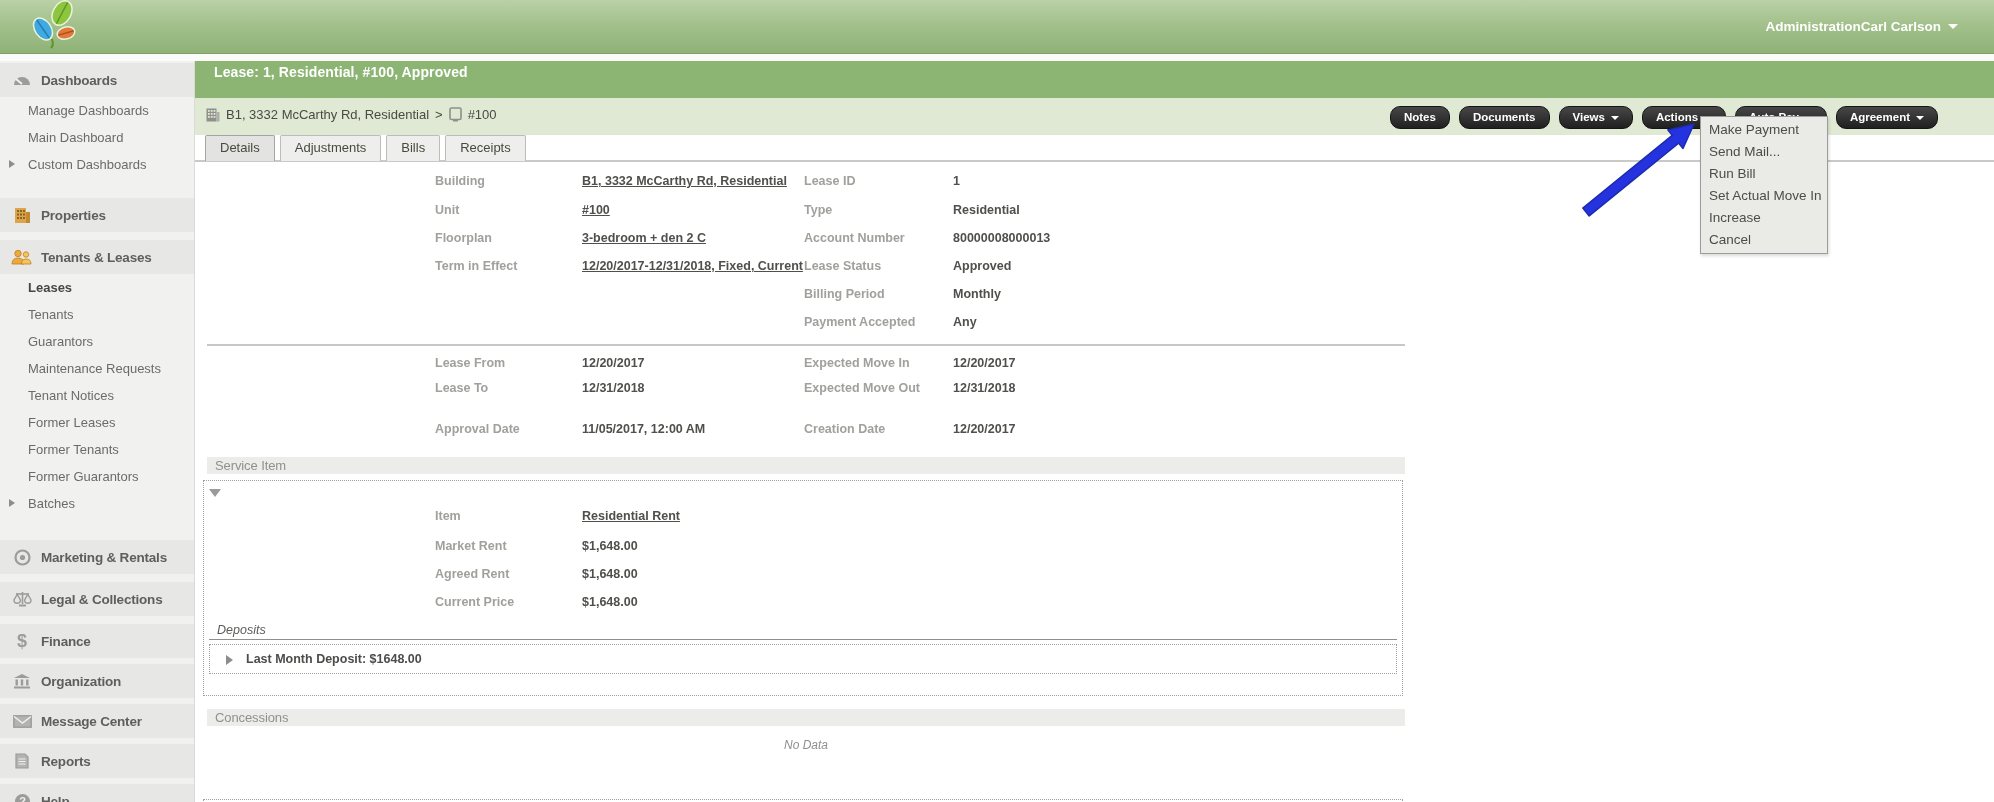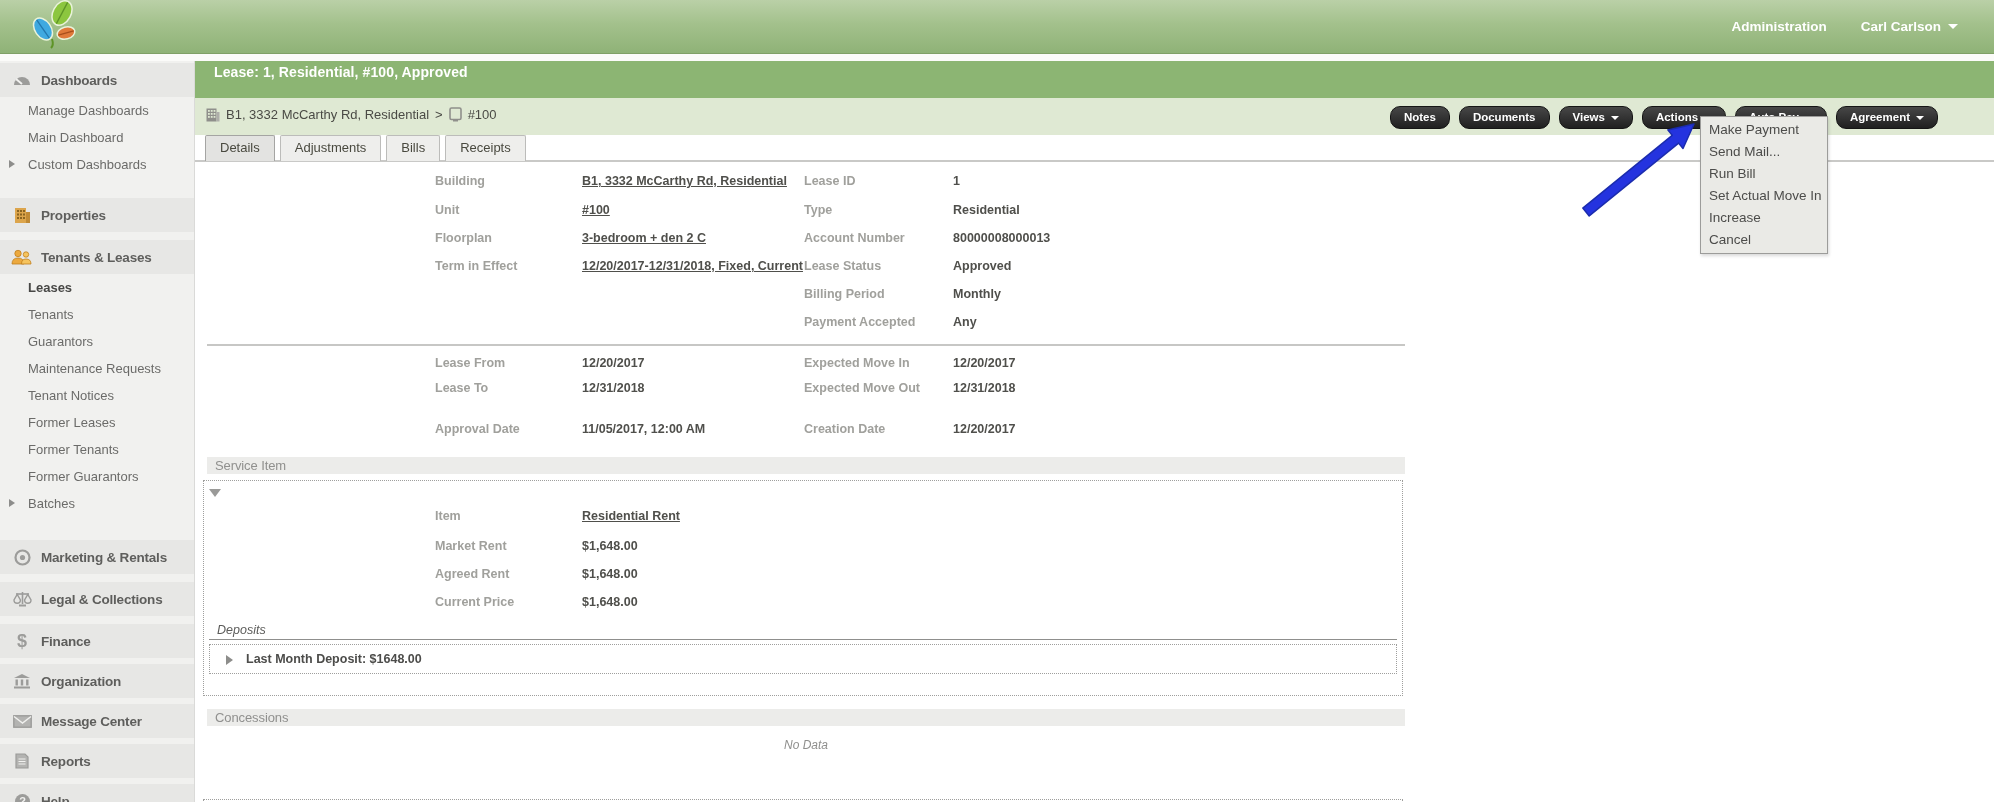--- a/index.html
+++ b/index.html
@@ -10,21 +10,21 @@
     color:#4f4f4d;
   }
   
   .topbar{
     height:54px; width:100%;
     background:linear-gradient(180deg,#bad0a7 0%,#a3c18c 45%,#8fb277 100%);
     border-bottom:1px solid #7fa066;
     display:flex; align-items:center; justify-content:space-between;
     padding:0 36px 0 26px; position:relative;
   }
-  .topbar-right{ display:flex; align-items:center; gap:34px; }
+  .topbar-right{ display:flex; align-items:center; }
   .top-link{ color:#fff; font-weight:bold; font-size:13.5px; cursor:pointer; }
   .user-menu{ display:flex; align-items:center; gap:7px; color:#fff; font-weight:bold; font-size:13.5px; cursor:pointer;}
   .caret-down{ width:0;height:0;border-left:5px solid transparent;border-right:5px solid transparent;border-top:5px solid #fff; display:inline-block;}
   .sep-strip{ height:7px; background:#fbfbf9; width:100%; }
 
   
   .main{ display:flex; height:741px; }
   .sidebar{
     width:195px; background:#f1f1ef; border-right:1px solid #dadad8;
     padding-top:1px; overflow:hidden; flex:none;

